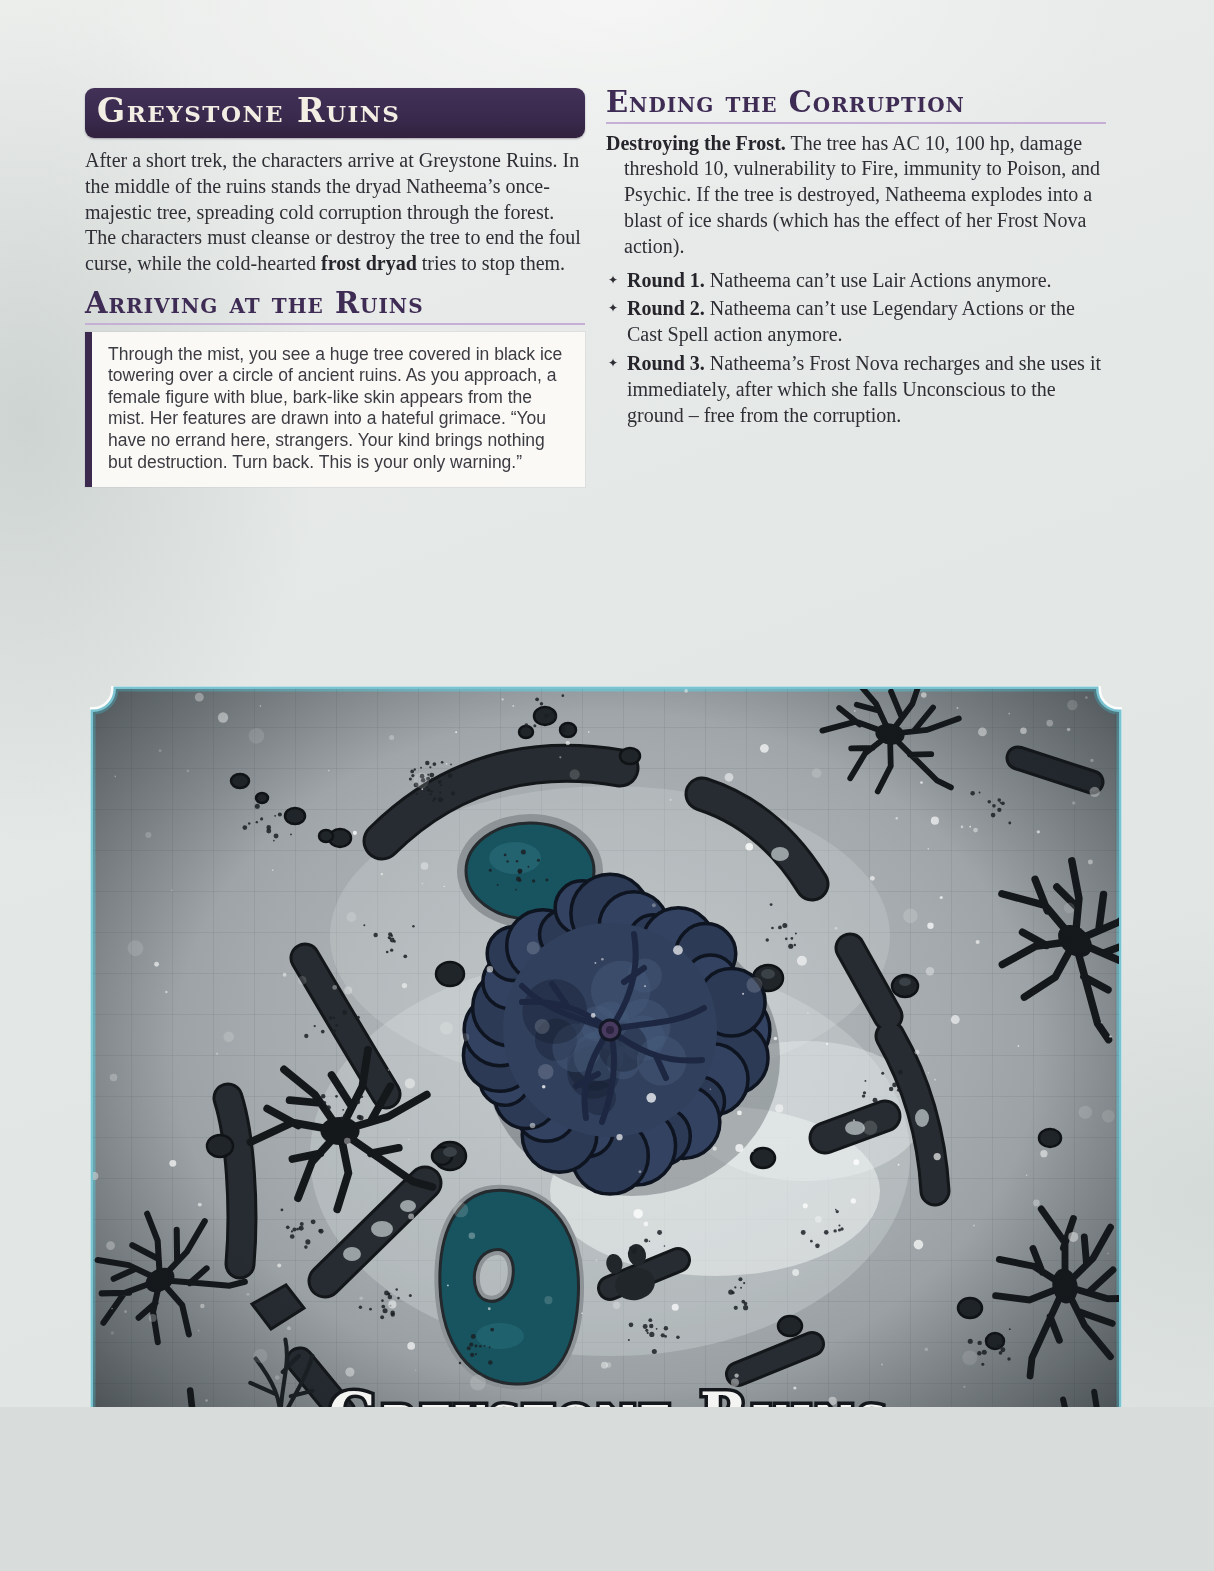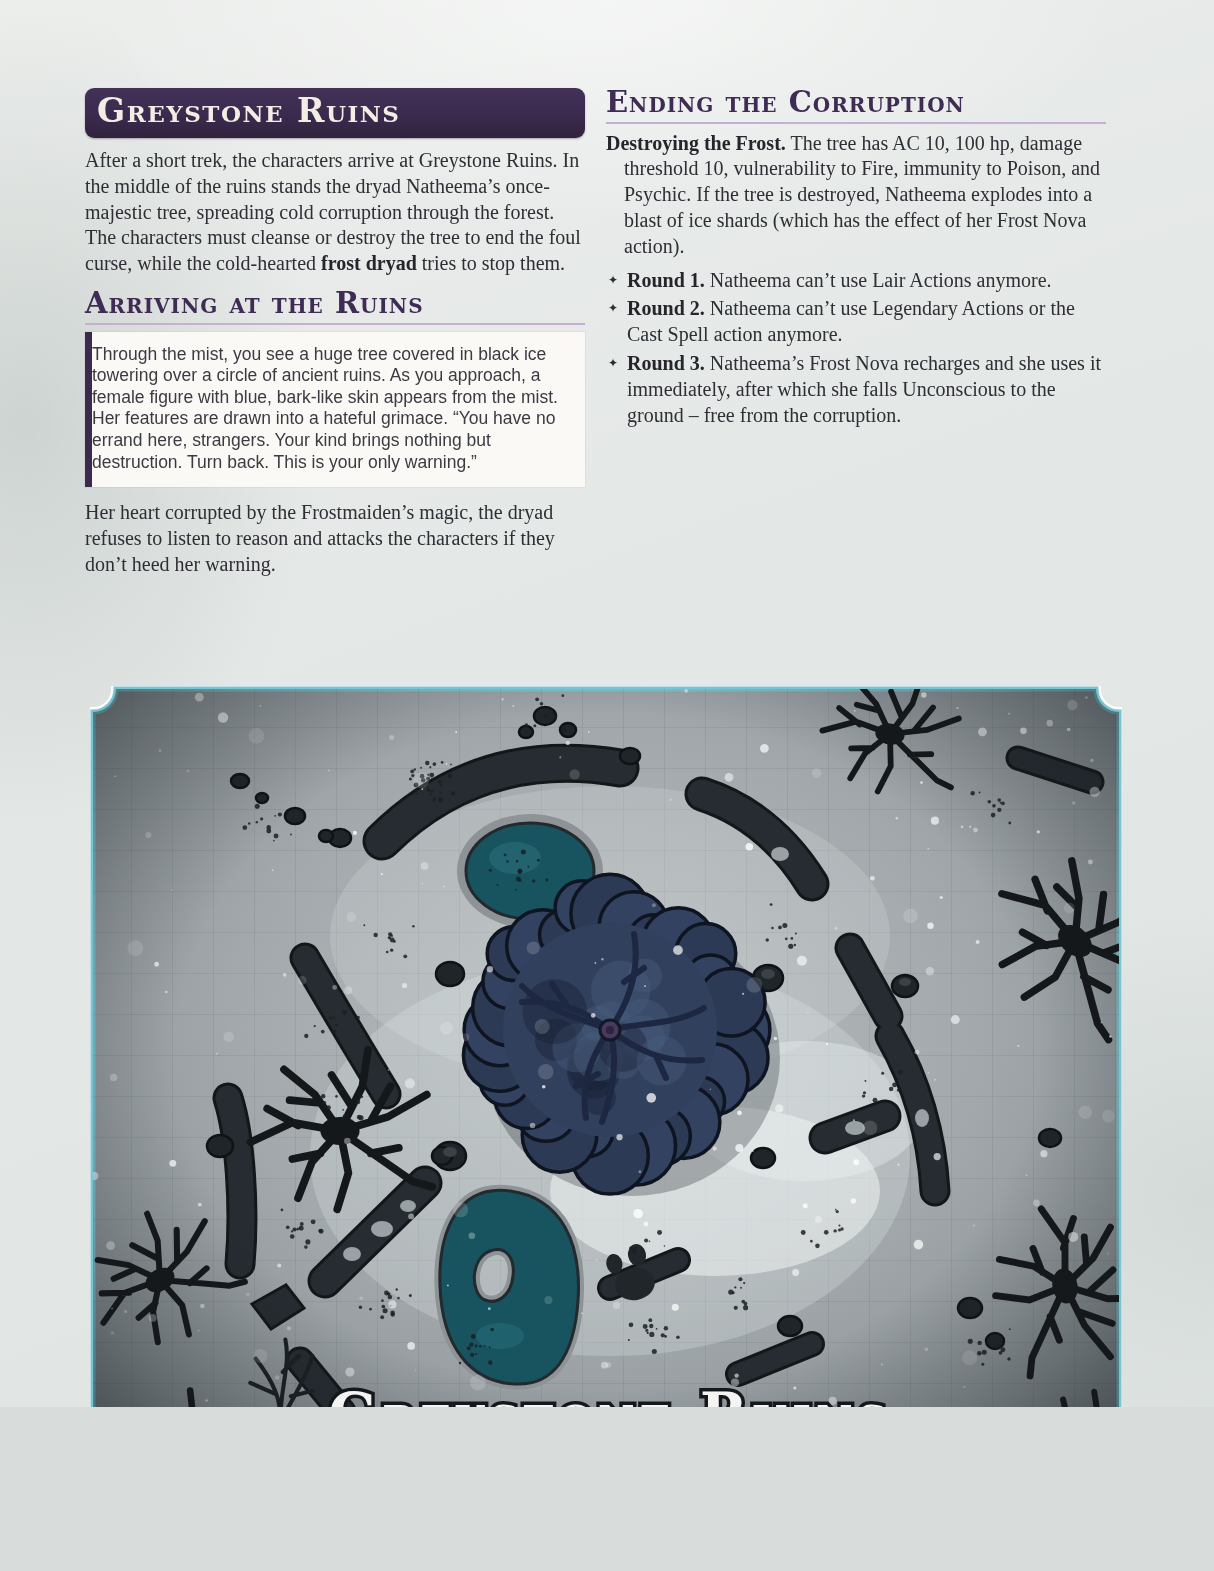--- a/index.html
+++ b/index.html
@@ -17,21 +17,21 @@
   .col-right{left:606px;}
   .banner{display:block;background:linear-gradient(180deg,#433158 0%,#3a2a4e 55%,#32223f 100%);
         border-radius:9px;color:#f3eee4;padding:3px 14px 8px 12px;margin:0 0 10px;
         font-family:"DejaVu Serif",serif;font-variant:small-caps;font-weight:bold;
         font-size:33px;letter-spacing:1.5px;box-shadow:0 1px 2px rgba(40,30,60,.35);}
   h2{font-family:"DejaVu Serif",serif;font-variant:small-caps;font-weight:600;
      color:#3f2c55;font-size:29px;letter-spacing:1px;line-height:1.02;
      margin:12px 0 7px;padding-bottom:4px;border-bottom:2px solid #c5afd4;}
   .col-right h2{margin-top:0;}
   .body-p{font-size:20px;line-height:25.8px;margin:0 0 9px;text-align:left;}
-  .readaloud{margin:6px 0 13px;padding:12px 14px 14px 0;border-left:7px solid #3b2a4e;
+  .readaloud{margin:6px 0 13px;padding:12px 14px 14px 16px;border-left:7px solid #3b2a4e;
      background:#fbf9f6;box-shadow:0 0 0 1px rgba(120,110,130,0.08);
      font-family:"Liberation Sans",sans-serif;font-size:17.5px;line-height:21.6px;color:#3b3b42;}
   .readaloud p{margin:0;}
   .hang{padding-left:18px;text-indent:-18px;margin-bottom:3px;}
   ul.rounds{list-style:none;margin:8px 0 0;padding:0;}
   .rounds li{position:relative;padding-left:21px;font-size:20px;line-height:25.8px;margin:0 0 3px;}
   .dia{position:absolute;left:2px;top:0;font-family:"DejaVu Sans",sans-serif;
        font-size:12px;color:#2f2e35;}
   b{color:#26252c;}
   .map-wrap{position:absolute;left:90px;top:686px;width:1032px;height:812px;}
@@ -55,21 +55,20 @@
       <span>Greystone Ruins</span>
     </div>
     <p class="body-p"><span>After a short trek, the characters arrive at Greystone Ruins. In the middle of the ruins stands the dryad Natheema’s once-majestic tree, spreading cold corruption through the forest. The characters must cleanse or destroy the tree to end the foul curse, while the cold-hearted </span><b>frost dryad</b><span> tries to stop them.</span></p>
 
     <h2>Arriving at the Ruins</h2>
 
     <div class="readaloud">
       <p>Through the mist, you see a huge tree covered in black ice towering over a circle of ancient ruins. As you approach, a female figure with blue, bark-like skin appears from the mist. Her features are drawn into a hateful grimace. “You have no errand here, strangers. Your kind brings nothing but destruction. Turn back. This is your only warning.”</p>
     </div>
 
-    <p class="body-p">Her heart corrupted by the Frostmaiden’s magic, the dryad refuses to listen to reason and attacks the characters if they don’t heed her warning.</p>
   </div>
 
   <div class="col col-right">
     <h2>Ending the Corruption</h2>
 
     <p class="body-p hang"><b>Destroying the Frost.</b><span> The tree has AC 10, 100 hp, damage threshold 10, vulnerability to Fire, immunity to Poison, and Psychic. If the tree is destroyed, Natheema explodes into a blast of ice shards (which has the effect of her Frost Nova action).</span></p>
 
     <ul class="rounds">
       <li><span class="dia">✦</span><b>Round 1.</b><span> Natheema can’t use Lair Actions anymore.</span></li>
       <li><span class="dia">✦</span><b>Round 2.</b><span> Natheema can’t use Legendary Actions or the Cast Spell action anymore.</span></li>

